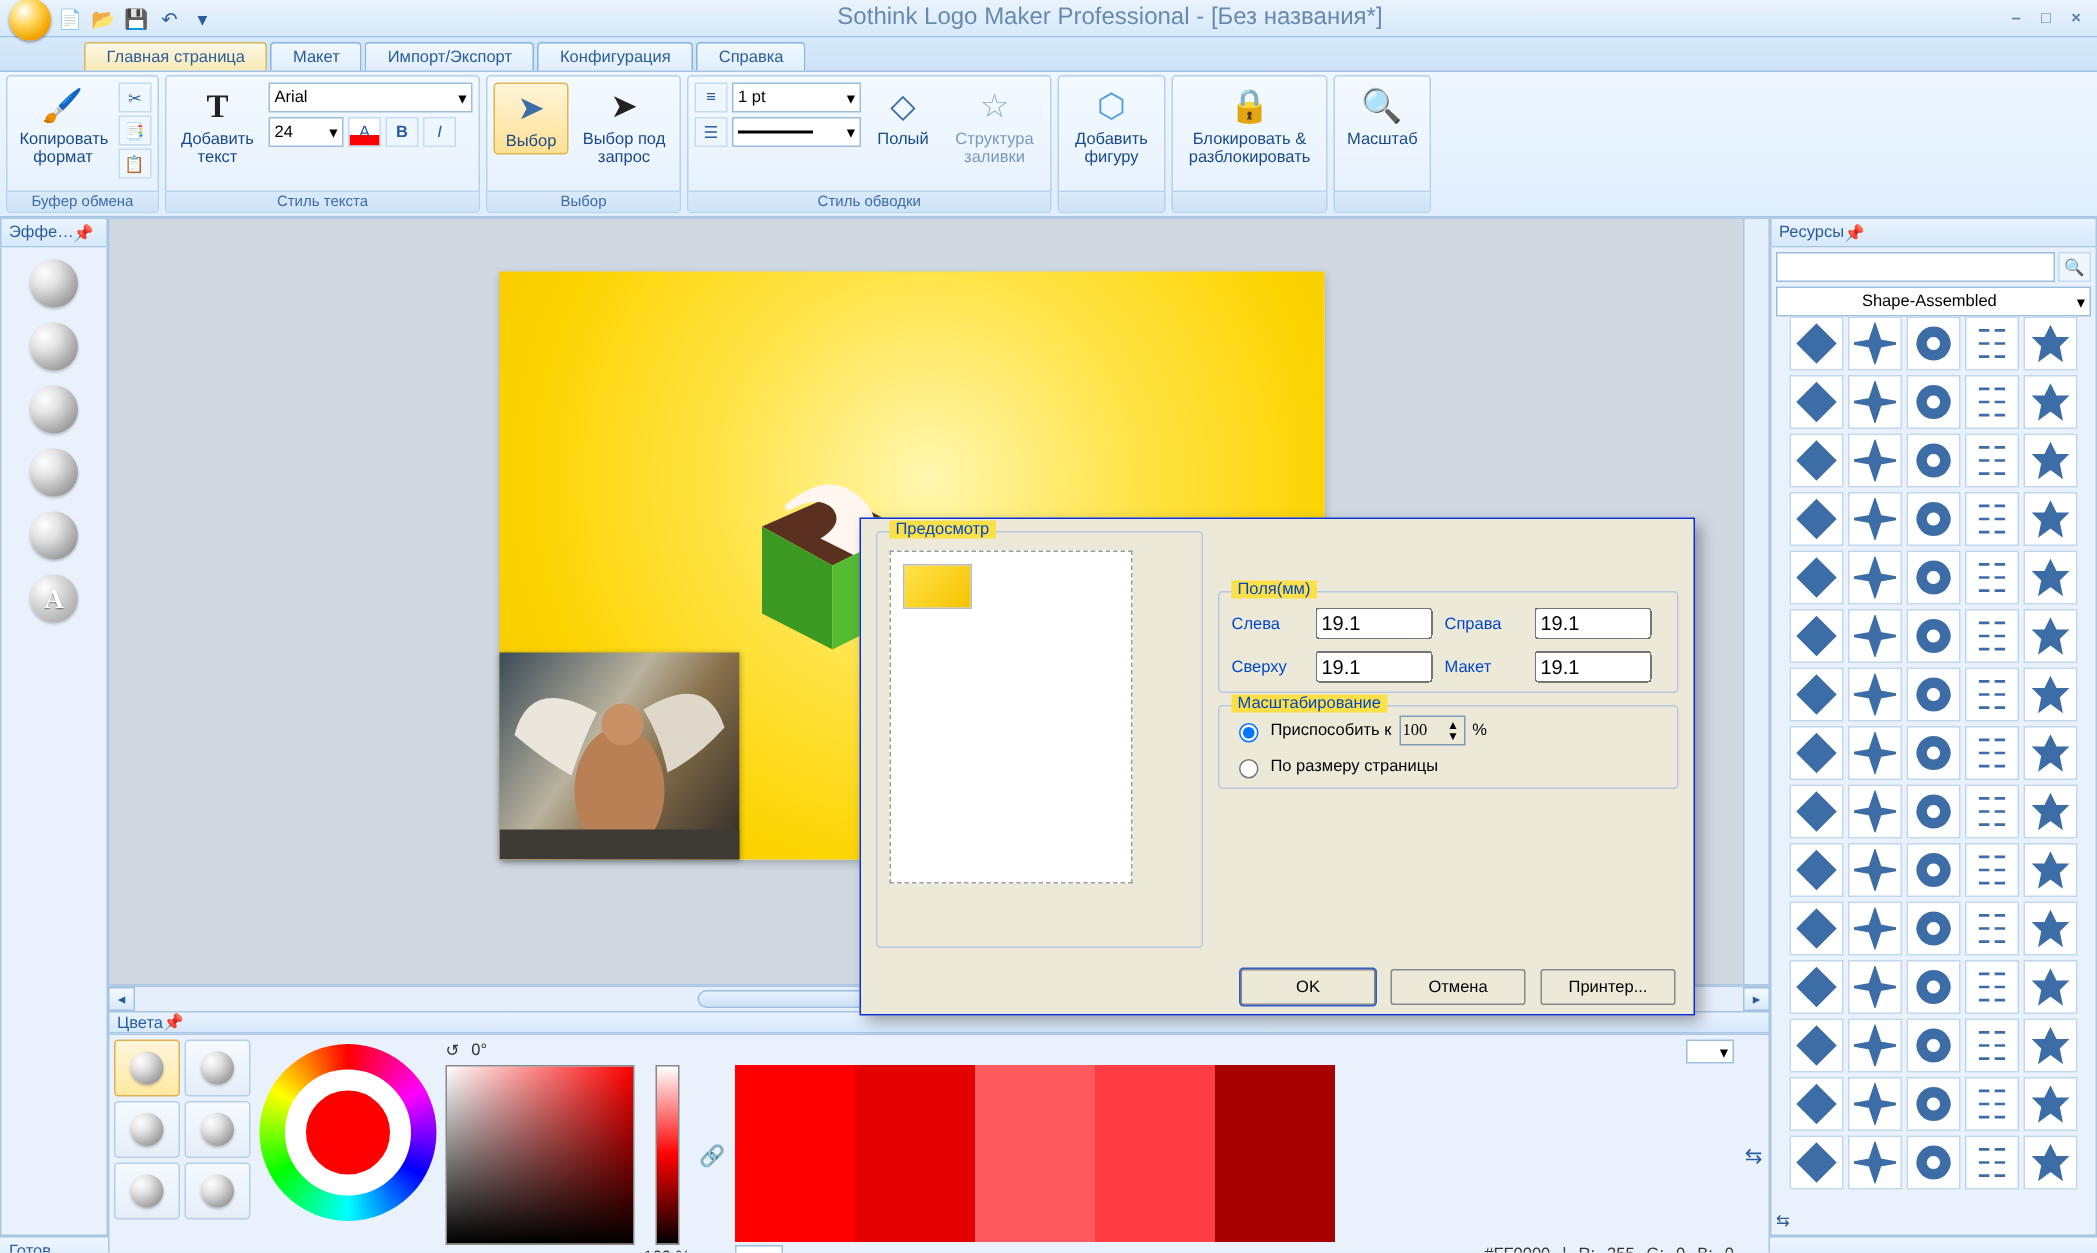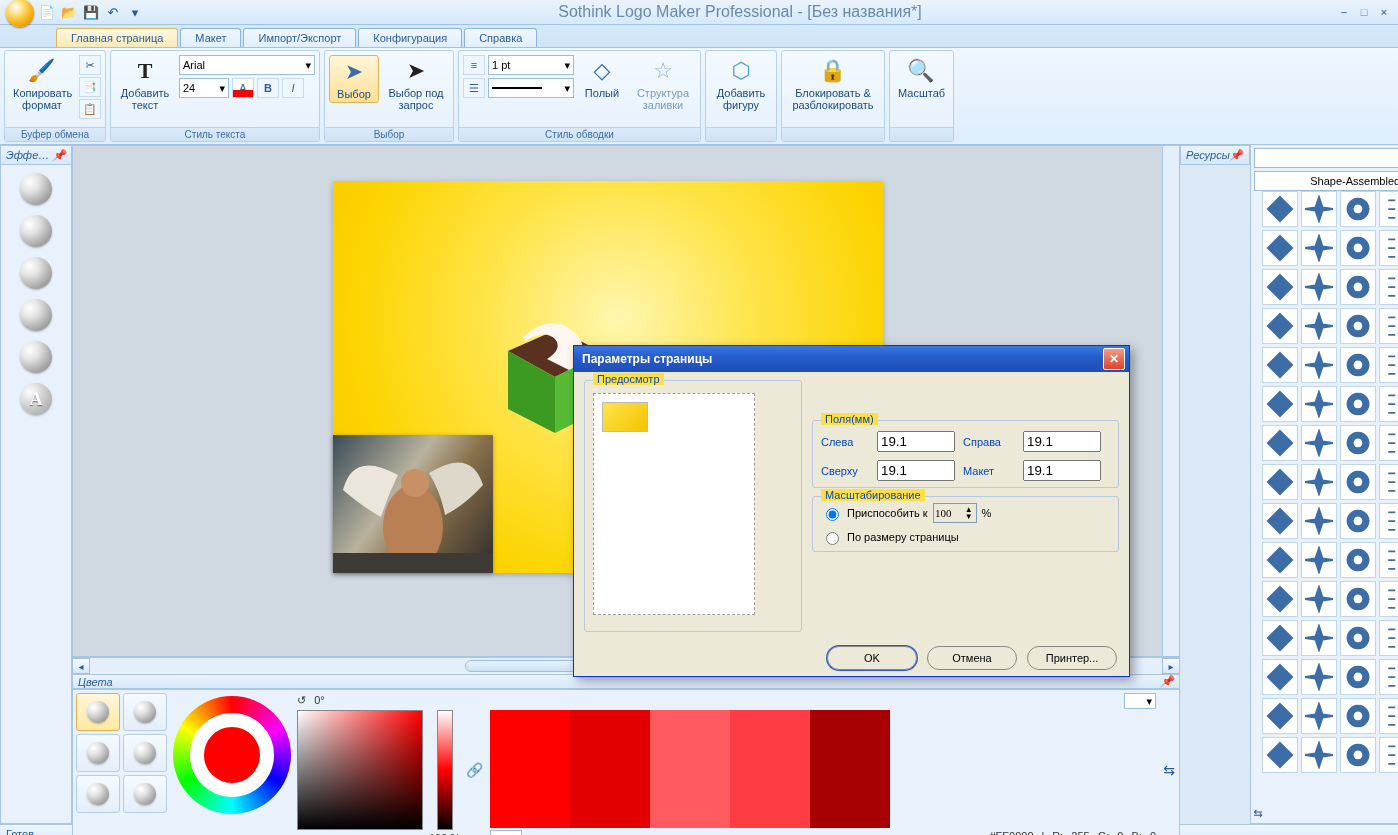--- a/index.html
+++ b/index.html
@@ -16,21 +16,21 @@
   .group{border:1px solid #b8d1ea;border-radius:3px;margin:0 2px;background:linear-gradient(#f3f9ff,#e6f1fc);display:flex;flex-direction:column;}
   .group-body{display:flex;flex:1;align-items:flex-start;padding:4px;gap:4px;}
   .group-label{text-align:center;font-size:10px;color:#3d6da6;background:linear-gradient(#dbeafb,#cfe2f5);border-top:1px solid #bad4ee;padding:1px 0;}
   .rbtn{display:flex;flex-direction:column;align-items:center;justify-content:flex-start;padding:2px 4px;min-width:40px;text-align:center;gap:2px;border-radius:3px;}
   .rbtn .ico{width:28px;height:28px;display:flex;align-items:center;justify-content:center;font-size:22px;color:#3d6da6;}
   .rbtn.sel{background:linear-gradient(#fff5d9,#ffe094);border:1px solid #e0b64f;}
   .combo{height:18px;border:1px solid #9abedd;background:#fff;color:#000;display:flex;align-items:center;justify-content:space-between;padding:0 3px;font-size:11px;}
   .mini-ico{width:20px;height:18px;border:1px solid #c5dbf0;background:#eef6ff;display:flex;align-items:center;justify-content:center;font-size:11px;color:#2a5d9a;}
   
   .workspace{display:flex;height:calc(835px - 24px - 22px - 92px - 18px);}
-  .panel-head{height:18px;background:linear-gradient(#e9f3fd,#d6e8fb);border:1px solid #a9c6e3;display:flex;align-items:center;padding:0 5px;justify-content:space-between;color:#2a5d9a;font-size:11px;font-style:italic;}
+  .panel-head{height:18px;background:linear-gradient(#e9f3fd,#d6e8fb);border:1px solid #a9c6e3;display:flex;align-items:center;padding:0 5px;justify-content:flex-start;color:#2a5d9a;font-size:11px;}
   .effects{width:72px;display:flex;flex-direction:column;}
   .eff-body{flex:1;background:#e9f2fc;border:1px solid #a9c6e3;border-top:none;display:flex;flex-direction:column;align-items:center;gap:10px;padding:8px 0;}
   .sphere{width:32px;height:32px;border-radius:50%;background:radial-gradient(circle at 30% 28%,#fff 0%,#e3e3e3 30%,#adadad 65%,#7b7b7b 100%);box-shadow:0 1px 2px rgba(0,0,0,.25);}
   .sphere.letter{background:radial-gradient(circle at 30% 28%,#fff,#d0d0d0 45%,#9a9a9a);display:flex;align-items:center;justify-content:center;color:#fff;font-family:Georgia,serif;font-size:18px;font-weight:bold;text-shadow:0 1px 1px rgba(0,0,0,.5);}
   .center-col{flex:1;display:flex;flex-direction:column;}
   .canvas-area{flex:1;position:relative;background:#d0d9e2;border:1px solid #a9c6e3;overflow:hidden;}
   .canvas{position:absolute;left:260px;top:35px;width:550px;height:392px;background:radial-gradient(circle at 52% 35%,#fff7b0 0%,#ffe44a 35%,#fcd400 70%,#f5c300 100%);box-shadow:0 2px 6px rgba(0,0,0,.25);}
   .logo-cube{position:absolute;left:130px;top:100px;width:170px;height:170px;}
   .angel-img{position:absolute;left:0;top:254px;width:160px;height:138px;background:linear-gradient(125deg,#3a4b57 0%,#b9b29e 40%,#88704b 60%,#2e2a27 100%);box-shadow:0 1px 4px rgba(0,0,0,.35);}
   .hscroll{height:16px;background:#e5eefb;border-top:1px solid #a9c6e3;display:flex;align-items:center;}
@@ -43,40 +43,40 @@
   .mode-grid{display:grid;grid-template-columns:44px 44px;grid-template-rows:38px 38px 38px;gap:3px;}
   .mode-cell{border:1px solid #b6cfe8;border-radius:3px;display:flex;align-items:center;justify-content:center;background:linear-gradient(#f5faff,#e5eef8);}
   .mode-cell.sel{border-color:#e0b050;background:linear-gradient(#fff6db,#ffe9a0);}
   .hue-wheel{width:118px;height:118px;border-radius:50%;background:conic-gradient(red,magenta,blue,cyan,lime,yellow,red);display:flex;align-items:center;justify-content:center;margin-top:3px;}
   .hue-wheel::after{content:"";width:56px;height:56px;border-radius:50%;background:#ff0000;border:14px solid #fff;}
   .sat-box{width:124px;height:118px;margin-top:3px;background:linear-gradient(to bottom,rgba(0,0,0,0),#000),linear-gradient(to right,#fff,#ff0000);border:1px solid #888;}
   .hue-bar{width:14px;height:118px;margin-top:3px;background:linear-gradient(to bottom,#fff,#ff0000,#000);border:1px solid #888;}
   .swatch-row{display:flex;height:118px;margin-top:3px;}
   .swatch{width:80px;}
   
-  .resources{width:218px;display:flex;flex-direction:row;}
+  .resources{width:218px;display:flex;flex-direction:column;}
   .res-body{flex:1;background:#e9f2fc;border:1px solid #a9c6e3;border-top:none;display:flex;flex-direction:column;padding:3px;min-height:0;}
   .search-row{display:flex;gap:2px;margin-bottom:3px;}
   .search-row input{flex:1;height:18px;border:1px solid #9abedd;padding:0 3px;}
   .shape-grid{flex:1;display:grid;grid-template-columns:repeat(5,36px);grid-auto-rows:36px;gap:3px;overflow:auto;justify-content:center;}
   .shape{border:1px solid #c0d6ec;background:#fff;display:flex;align-items:center;justify-content:center;color:#3d6da6;}
   .shape svg{width:28px;height:28px;fill:#3d6da6;}
   
   .dialog{position:absolute;left:573px;top:345px;width:555px;height:330px;background:#ece9d8;border:1px solid #0831d9;box-shadow:4px 4px 10px rgba(0,0,0,.35);display:flex;flex-direction:column;}
   .dlg-title{height:26px;background:linear-gradient(#3b77e0,#265bcc 45%,#1d4fb8);color:#fff;display:flex;align-items:center;justify-content:space-between;padding:0 4px 0 8px;font-weight:bold;font-size:12px;}
   .dlg-close{width:20px;height:20px;background:linear-gradient(#f39b85,#d9442a);border:1px solid #fff;border-radius:2px;display:flex;align-items:center;justify-content:center;color:#fff;font-weight:bold;font-size:12px;}
   .dlg-body{flex:1;padding:8px 10px;display:flex;gap:10px;font-size:11px;color:#0046c9;}
   .fieldset{border:1px solid #b9c7e0;border-radius:3px;padding:6px 8px;position:relative;}
   .fieldset>.legend{position:absolute;left:8px;top:-8px;background:#fde047;padding:0 4px;}
   .dlg-col{display:flex;flex-direction:column;gap:8px;margin-top:40px;}
   .chk{display:flex;align-items:center;gap:5px;color:#000;}
   .spin{width:42px;height:18px;border:1px solid #7f9db9;display:flex;align-items:center;font-family:Liberation Serif, serif;}
   .spin span{flex:1;text-align:right;padding-right:3px;color:#000;}
   .dlg-footer{height:36px;display:flex;align-items:center;justify-content:flex-end;gap:10px;padding:0 12px;}
-  .btn{min-width:72px;height:22px;background:#ece9d8;border:1px solid #888;border-radius:12px;color:#000;display:flex;align-items:center;justify-content:center;padding:0 8px;}
+  .btn{min-width:72px;height:22px;background:#ece9d8;border:1px solid #888;border-radius:2px;color:#000;display:flex;align-items:center;justify-content:center;padding:0 8px;}
   .btn.default{box-shadow:0 0 0 1px #2a5fce;}
   .preview-box{width:160px;height:220px;border:1px dashed #9c9c9c;background:#fff;margin-top:6px;position:relative;}
   .preview-thumb{position:absolute;left:8px;top:8px;width:44px;height:28px;background:linear-gradient(135deg,#ffe44a,#f5c300);border:1px solid #bbb;}
   .statusbar{height:18px;background:linear-gradient(#eef6ff,#dae9fb);border-top:1px solid #a9c6e3;display:flex;align-items:center;padding:0 6px;color:#2a5d9a;}
   .pin{font-size:11px;}
 </style>
 </head>
 <body>
 
 <div class="titlebar">
@@ -747,24 +747,20 @@
       </div>
     </div>
   </div>
 </div>
 
 <div class="statusbar">
   <span>Готов</span>
 </div>
 
 <div class="dialog">
-  <div class="dlg-title">
-    <span>Параметры страницы</span>
-    <div class="dlg-close">✕</div>
-  </div>
   <div class="dlg-body">
 
     <div class="fieldset" style="width:200px">
       <span class="legend">Предосмотр</span>
       <div class="preview-box">
         <div class="preview-thumb"></div>
       </div>
     </div>
 
     <div class="dlg-col" style="flex:1">

